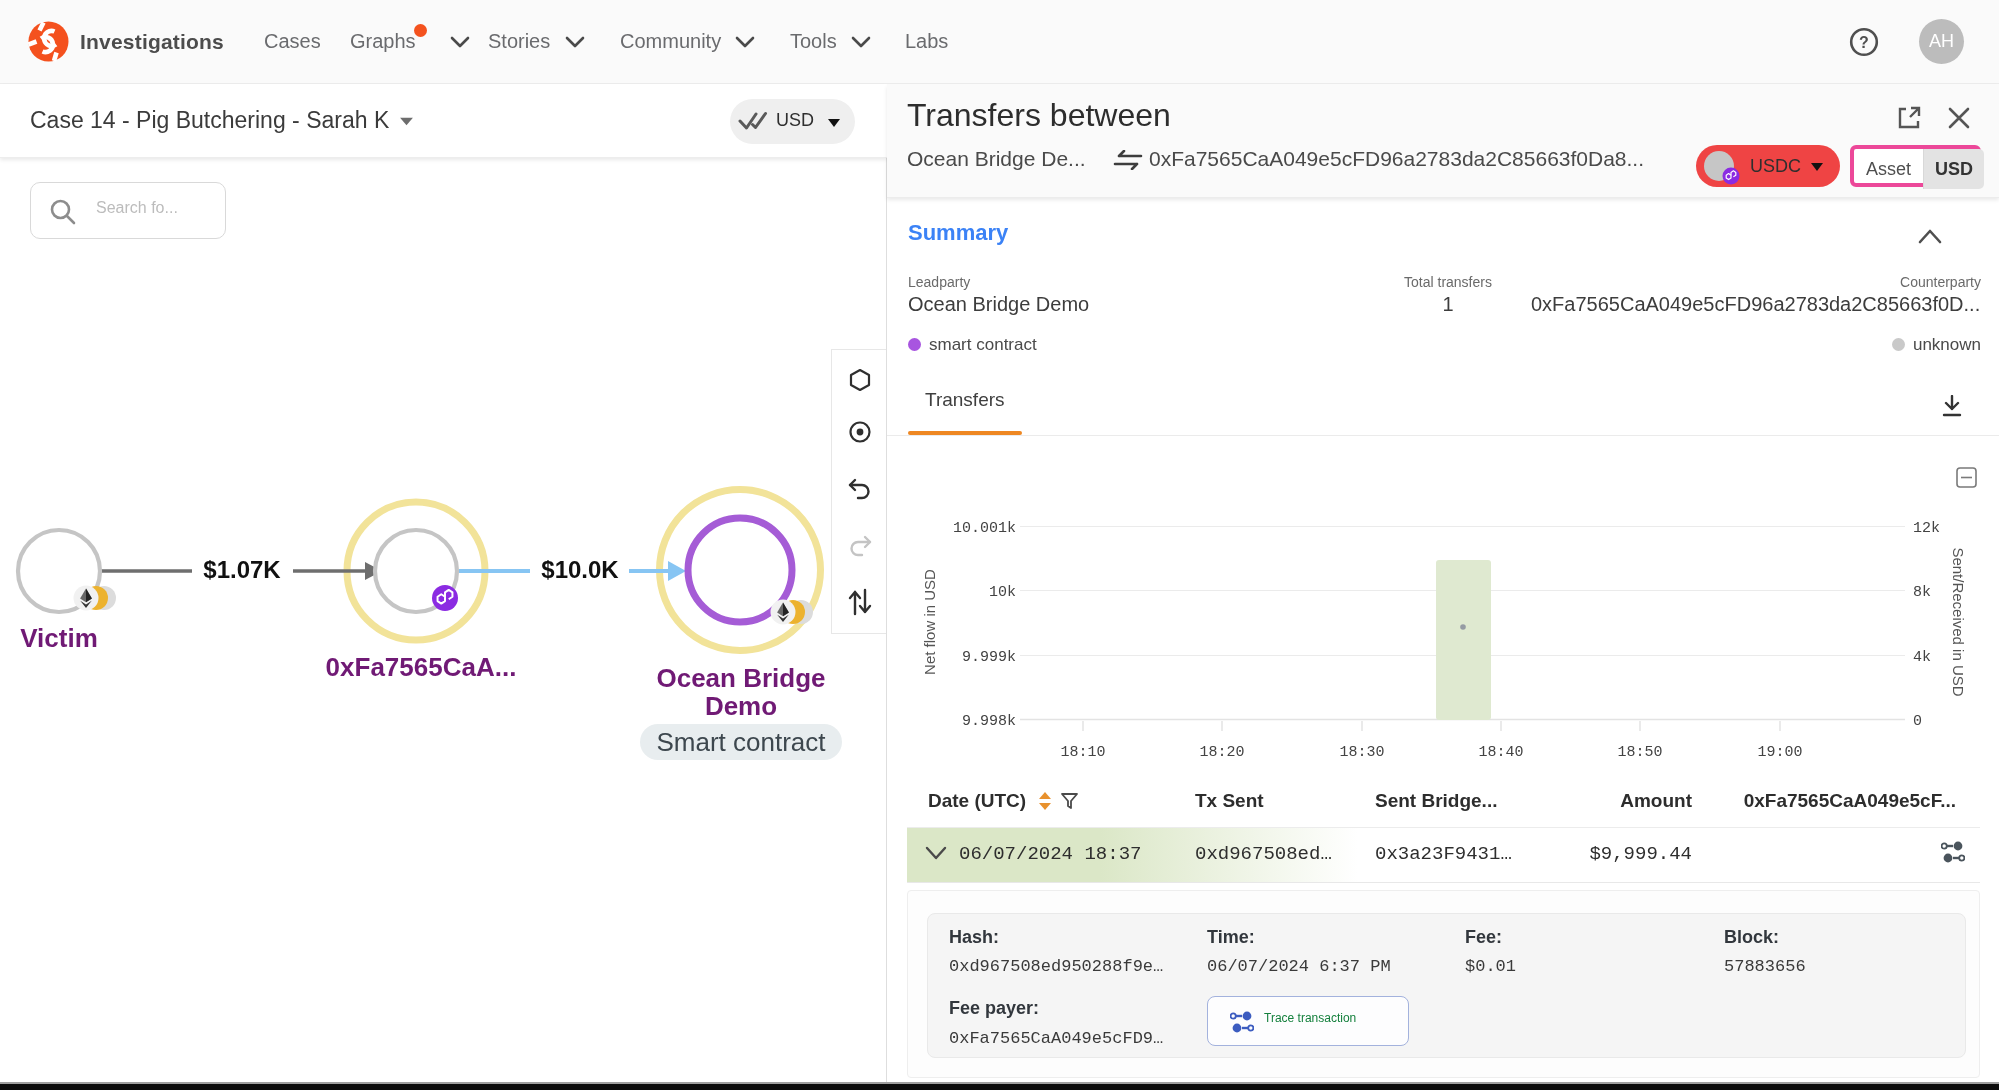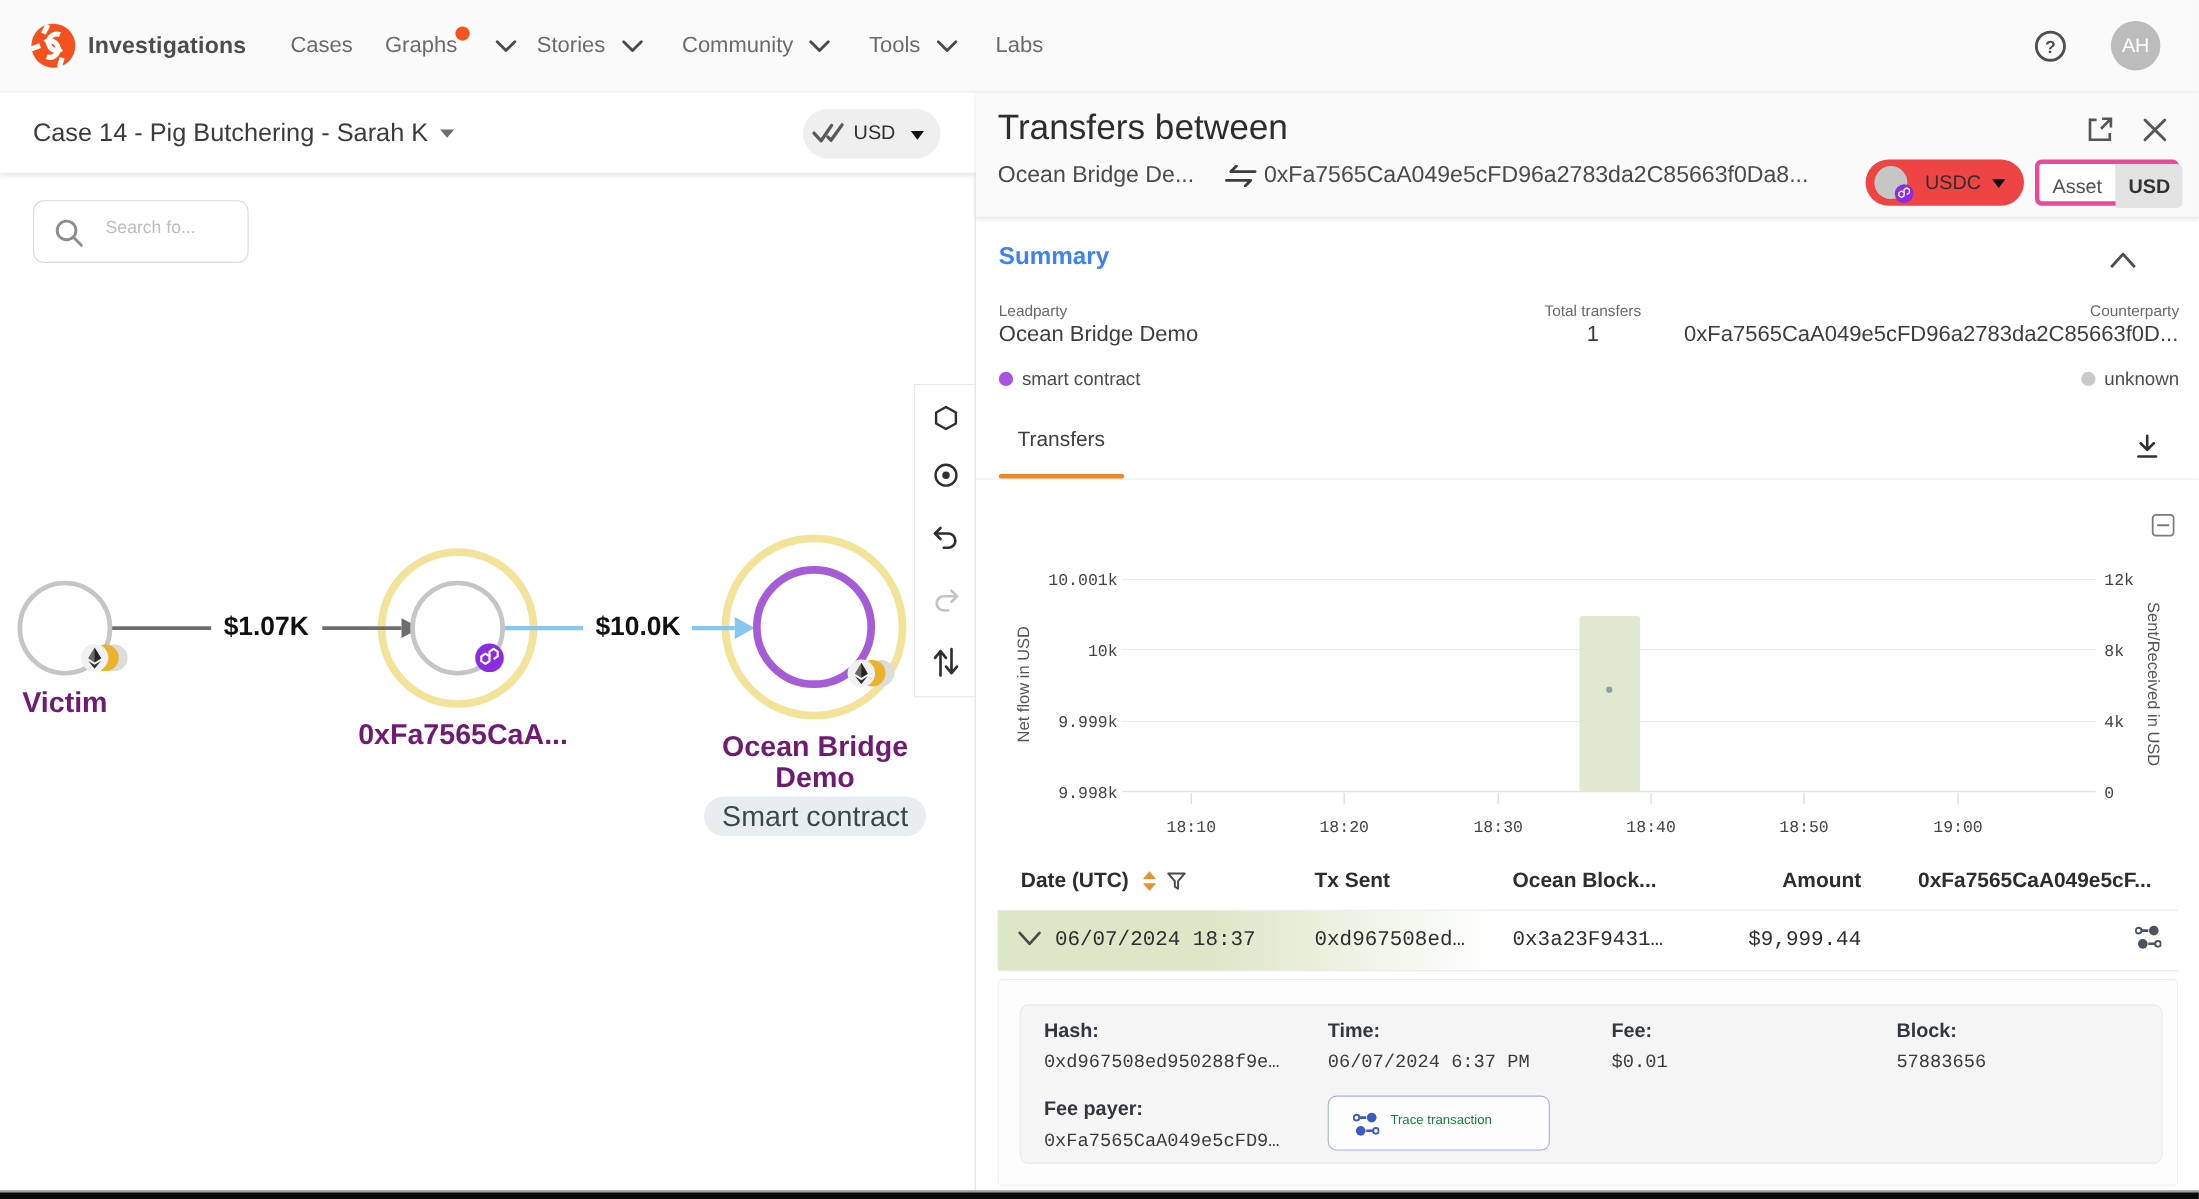--- a/index.html
+++ b/index.html
@@ -339,21 +339,21 @@
 
 <div class="th" style="left:928px">Date (UTC)</div>
 <svg class="abs" style="left:1037px;top:791px" width="16" height="20" viewBox="0 0 16 20">
   <path d="M8 1 L14 8 L2 8 Z" fill="#e8912d"></path>
   <path d="M8 19 L14 12 L2 12 Z" fill="#e8912d"></path>
 </svg>
 <svg class="abs" style="left:1060px;top:792px" width="19" height="19" viewBox="0 0 19 19">
   <path d="M2 2 L17 2 L11 9 L11 16 L8 14 L8 9 Z" stroke="#4a4a4a" stroke-width="1.8" fill="none" stroke-linejoin="round"></path>
 </svg>
 <div class="th" style="left:1195px">Tx Sent</div>
-<div class="th" style="left:1375px">Ocean Block...</div>
+<div class="th" style="left:1375px">Sent Bridge...</div>
 <div class="th" style="left:1492px;width:200px;text-align:right">Amount</div>
 <div class="th" style="left:1730px;width:226px;text-align:right">0xFa7565CaA049e5cF...</div>
 
 <div id="trow"></div>
 <svg class="abs" style="left:925px;top:846px" width="22" height="14" viewBox="0 0 22 14">
   <path d="M2 2 L11 12 L20 2" stroke="#4a4a4a" stroke-width="2.4" fill="none" stroke-linecap="round" stroke-linejoin="round"></path>
 </svg>
 <div class="td mono" style="left:959px">06/07/2024 18:37</div>
 <div class="td mono" style="left:1195px">0xd967508ed…</div>
 <div class="td mono" style="left:1375px">0x3a23F9431…</div>

